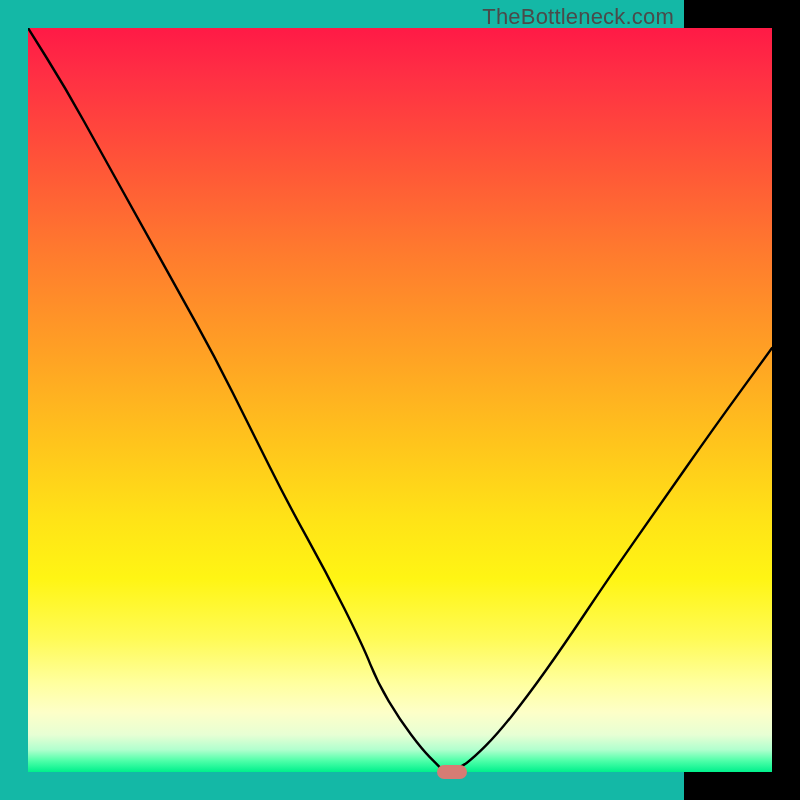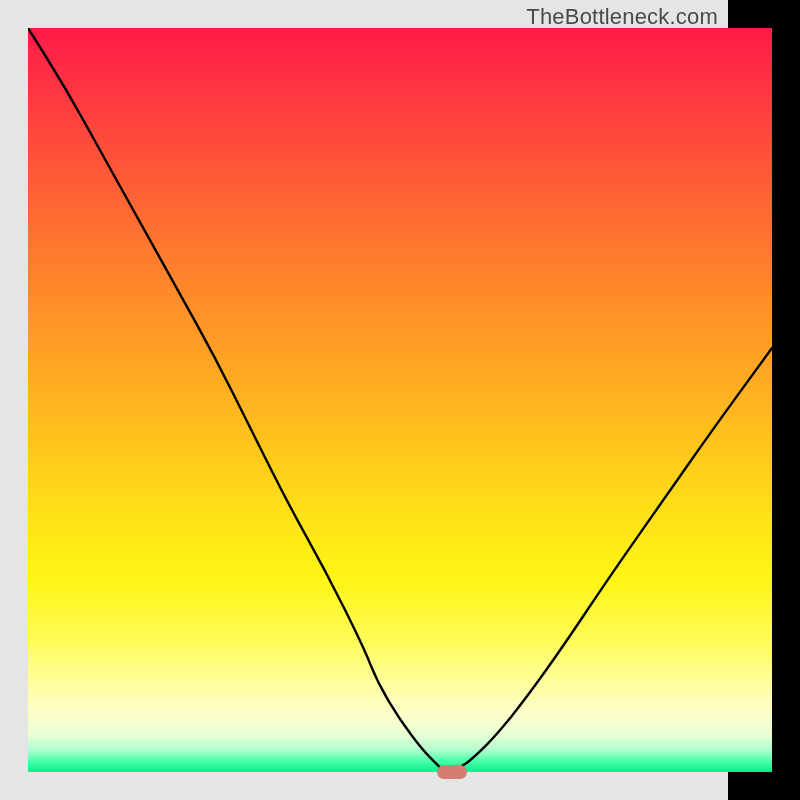--- a/index.html
+++ b/index.html
@@ -8,22 +8,21 @@
     width: 800px;
     height: 800px;
     background: #000;
     overflow: hidden;
     font-family: Arial, Helvetica, sans-serif;
   }
   .outer {
     position: relative;
     width: 684px;
     height: 800px;
-    background: #e5e5e5;
-    padding-left: 44px;
+    background: #14b8a6;
   }
   .watermark {
     position: absolute;
     top: 4px;
     right: 10px;
     color: #4a4a4a;
     font-size: 22px;
     font-weight: 500;
     letter-spacing: 0.2px;
     z-index: 10;

